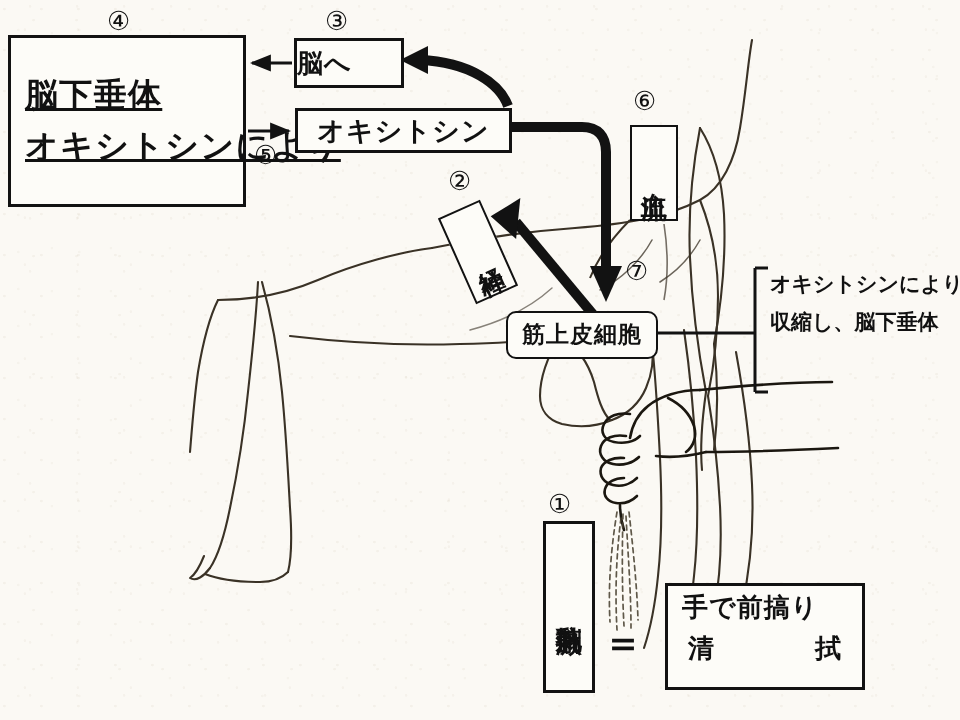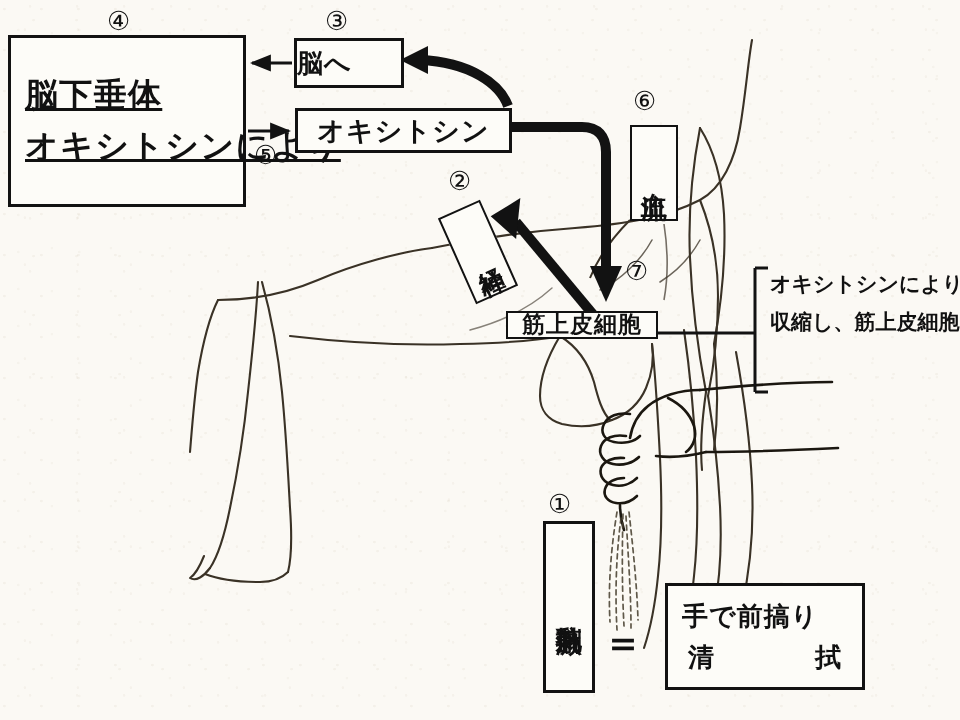--- a/index.html
+++ b/index.html
@@ -102,23 +102,24 @@
     border-width: 2px;
   }
   #bloodflow-box .line {
     font-size: 26px;
     writing-mode: vertical-rl;
     text-orientation: upright;
   }
 
   
   #myoepithelial-box {
-    left: 506px; top: 311px; width: 152px; height: 28px;
+    left: 506px; top: 311px; width: 152px; height: 48px;
     align-items: center;
     border-width: 2px;
+    border-radius: 10px;
   }
   #myoepithelial-box .line { font-size: 23px; }
 
   
   #stimulus-box {
     left: 543px; top: 521px; width: 52px; height: 172px;
     align-items: center;
     justify-content: center;
   }
   #stimulus-box .line {
@@ -126,21 +127,21 @@
     writing-mode: vertical-rl;
     text-orientation: upright;
     letter-spacing: .06em;
   }
 
   
   #handmilk-box {
     left: 665px; top: 583px; width: 200px; height: 107px;
     padding: 6px 14px;
     gap: 10px;
-    justify-content: center;
+    justify-content: flex-start;
   }
   #handmilk-box .line { font-size: 26px; }
   #handmilk-box .spread {
     display: flex;
     justify-content: space-between;
     padding: 0 6px;
   }
 
   
   #equals-sign {
@@ -328,16 +329,16 @@
   <div class="box" id="handmilk-box">
     <div class="line">手で前搞り</div>
     <div class="line spread">
       <span>清</span>
       <span>拭</span>
     </div>
   </div>
 
   <div id="right-note">
     <div class="line">オキシトシンにより</div>
-    <div class="line">収縮し、筋上皮細胞</div>
+    <div class="line">収縮し、脳下垂体</div>
   </div>
 
 </div>
 
 </body></html>

